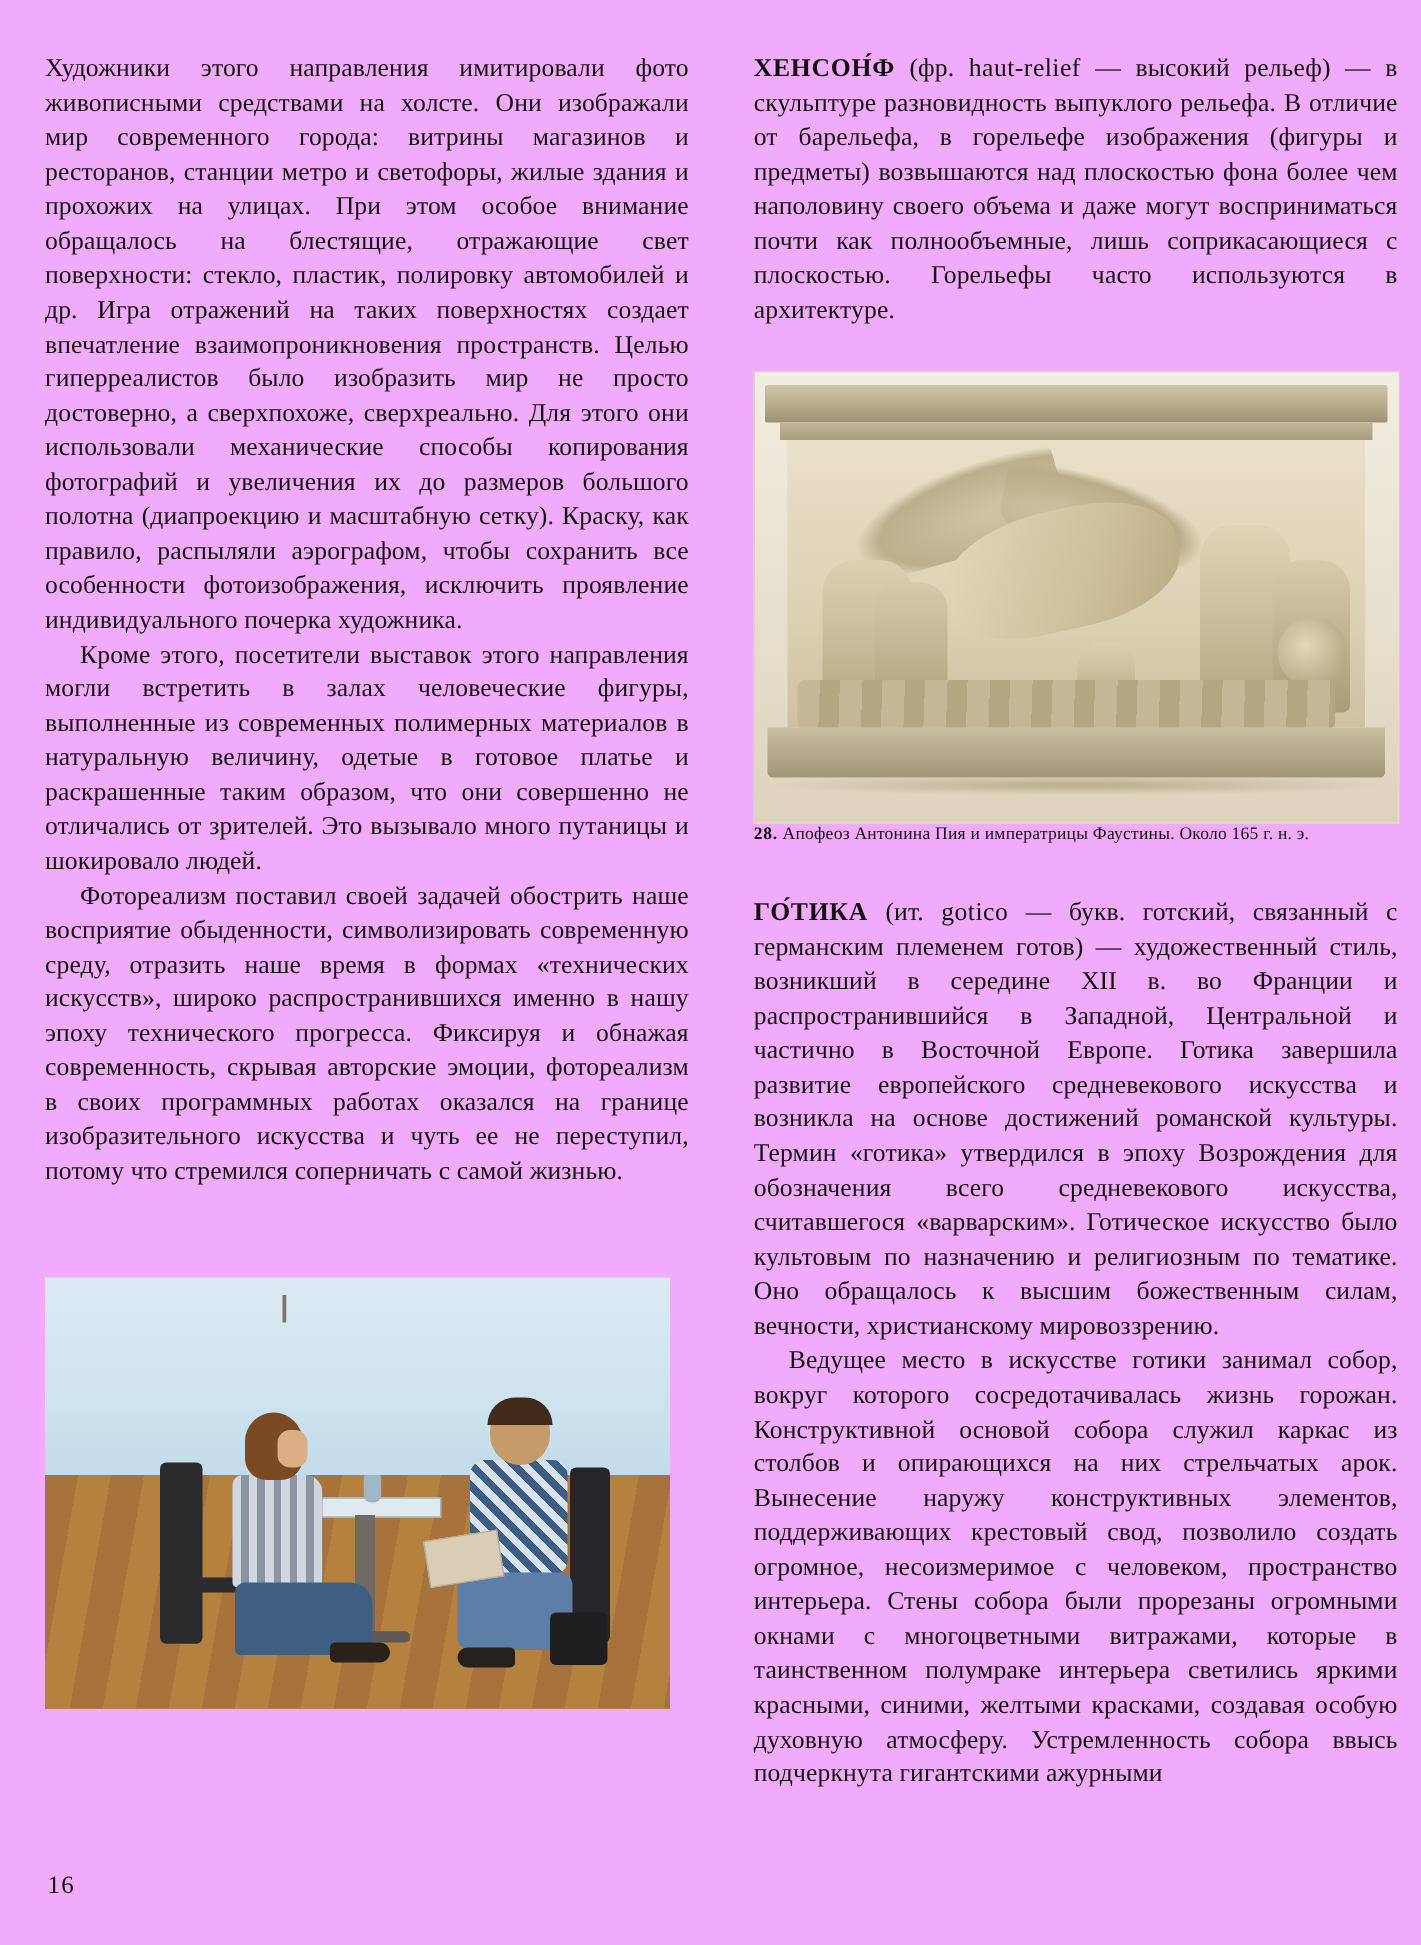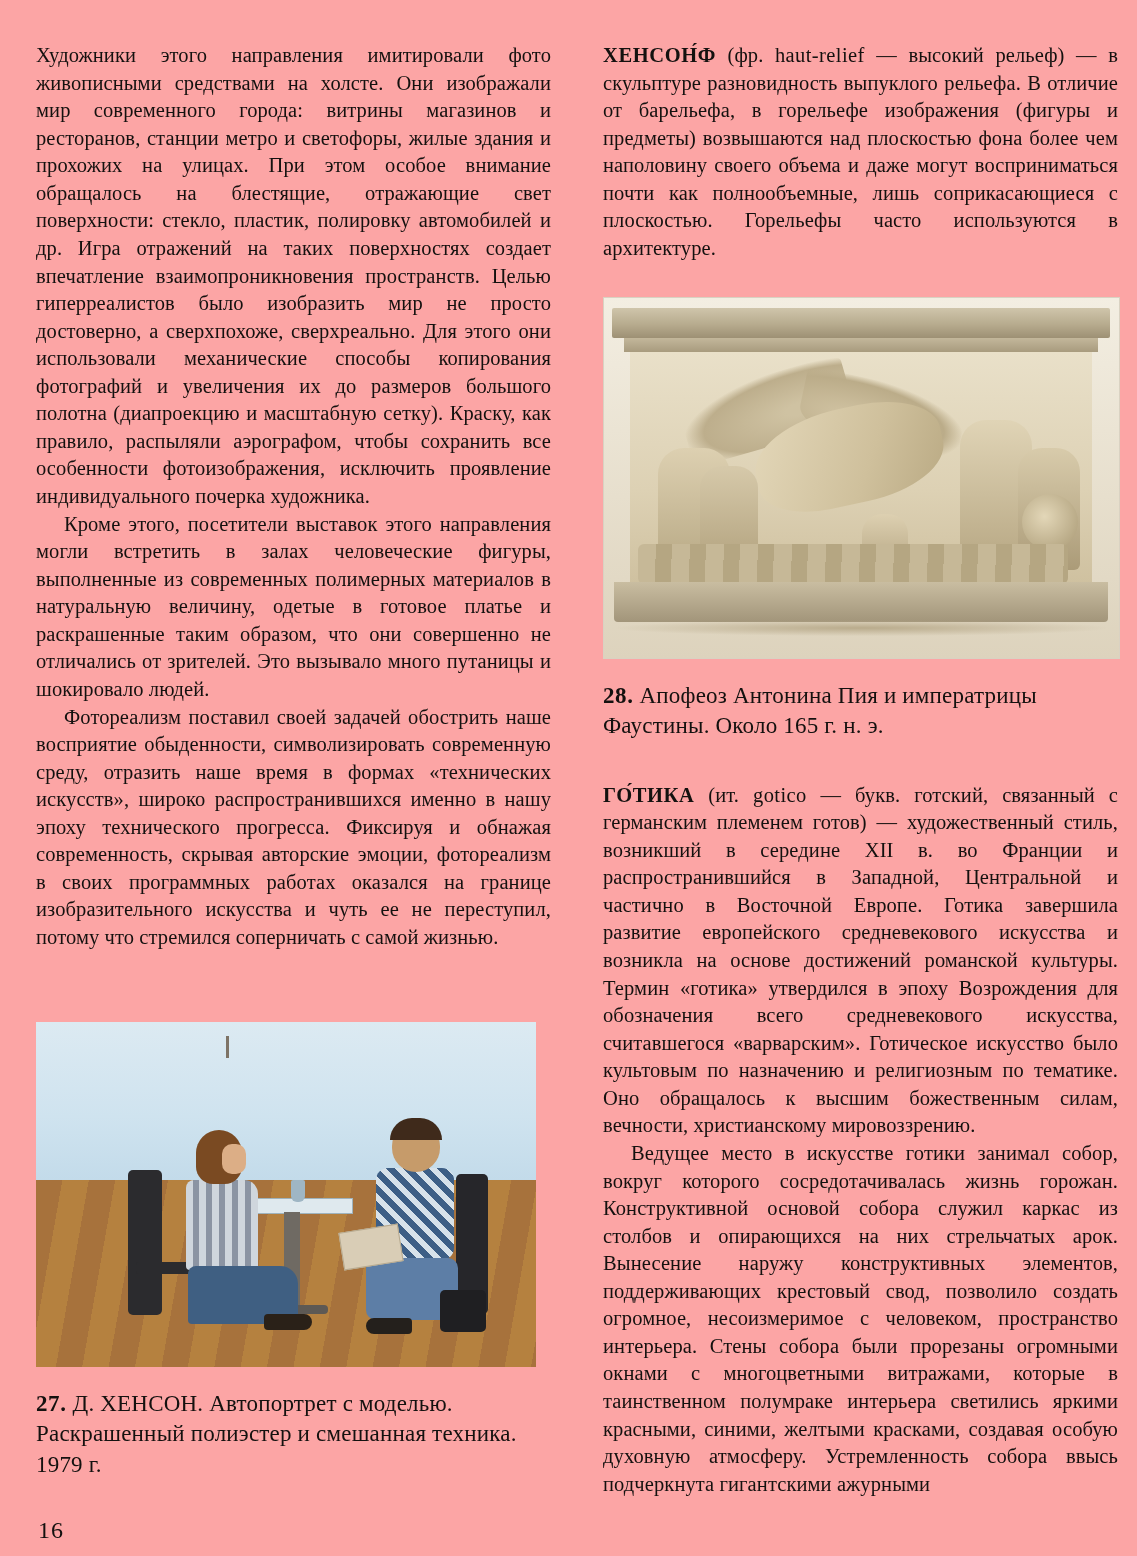--- a/index.html
+++ b/index.html
@@ -4,21 +4,21 @@
 <style>
   html, body {
     margin: 0;
     padding: 0;
     background: #fdfdfb;
   }
   .page {
     position: relative;
     width: 1137px;
     height: 1556px;
-    background: #fca5a5;
+    background: #f0abfc;
     overflow: hidden;
     font-family: "Liberation Serif", serif;
     color: #14110f;
   }
   .columns {
     position: absolute;
     top: 42px;
     left: 0;
     width: 1137px;
     height: 1450px;
@@ -146,23 +146,23 @@
   }
   .f27-glass {
     position: absolute; left: 255px; top: 158px; width: 14px; height: 22px;
     background: #9fb6c4; border-radius: 2px 2px 6px 6px;
   }
   .f27-mark {
     position: absolute; left: 190px; top: 14px; width: 3px; height: 22px;
     background: #7d7366;
   }
   .cap {
-    font-size: 23px;
+    font-size: 14px;
     line-height: 1.33;
-    margin-top: 22px;
+    margin-top: 0;
     letter-spacing: 0.2px;
   }
   .cap b { letter-spacing: 0.6px; }
   
   .fig28 {
     margin-top: 34px;
     width: 515px;
     height: 360px;
     position: relative;
     background: #efe9dc;
@@ -245,22 +245,22 @@
   }
   .f28-rock {
     position: absolute; left: 34px; top: 246px; width: 430px; height: 40px;
     background: repeating-linear-gradient(92deg,#c6b897 0 18px,#b5a682 18px 34px);
     border-radius: 6px;
   }
   
   .pageno {
     position: absolute;
     left: 38px;
-    bottom: 12px;
-    font-size: 24px;
+    bottom: 36px;
+    font-size: 20px;
     letter-spacing: 1px;
   }
 </style>
 </head>
 <body>
 
 <div class="page">
 
   <div class="columns">
 
@@ -288,24 +288,20 @@
         <div class="f27-manR-body"></div>
         <div class="f27-manR-head"></div>
         <div class="f27-manR-hair"></div>
         <div class="f27-manR-legs"></div>
         <div class="f27-manR-shoe"></div>
         <div class="f27-book"></div>
         <div class="f27-glass"></div>
         <div class="f27-bag"></div>
       </div>
 
-      <div class="cap">
-        <b>27.</b>
-        <span>Д. ХЕНСОН. Автопортрет с моделью. Раскрашенный полиэстер и смешанная техника. 1979 г.</span>
-      </div>
 
     </div>
 
     <div class="col">
 
       <p>
         <span class="term">ХЕНСОН́Ф</span>
         <span>(фр. </span><span class="lat">haut-relief</span><span> — высокий рельеф) — в скульптуре разновидность выпуклого рельефа. В отличие от </span><span class="it">барельефа</span><span>, в горельефе изображения (фигуры и предметы) возвышаются над плоскостью фона более чем наполовину своего объема и даже могут восприниматься почти как полнообъемные, лишь соприкасающиеся с плоскостью. Горельефы часто используются в архитектуре.</span>
       </p>
 

